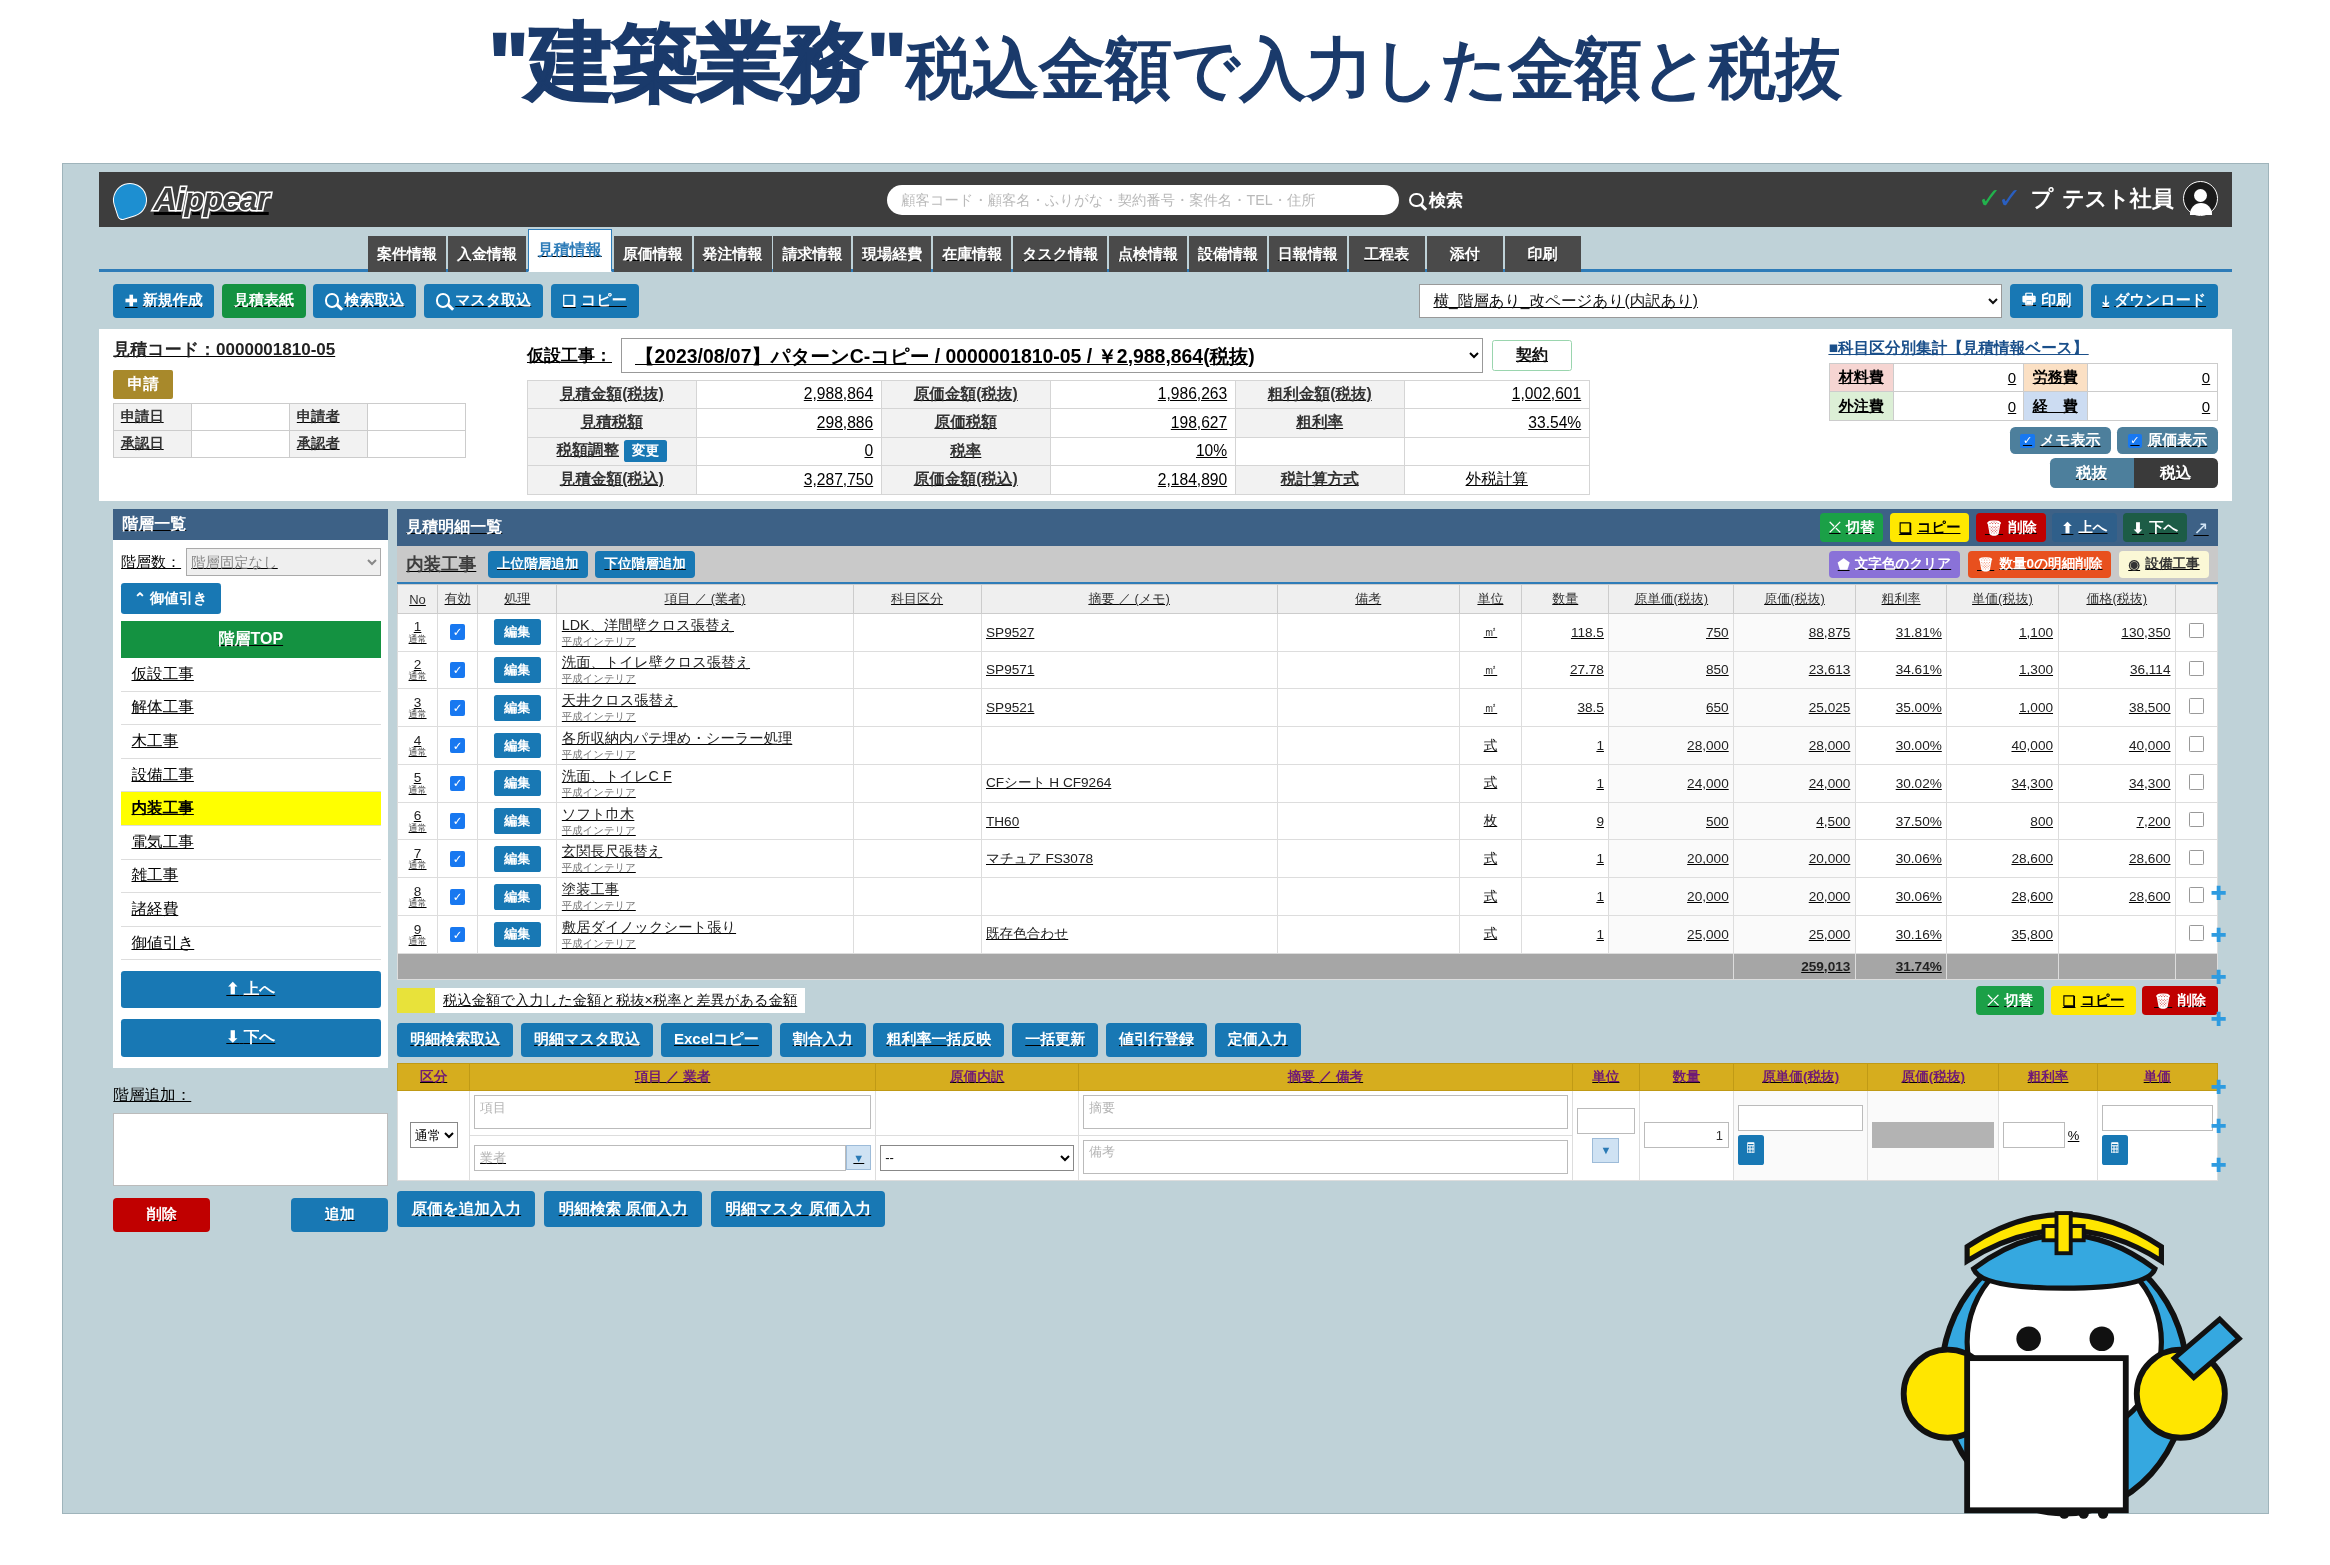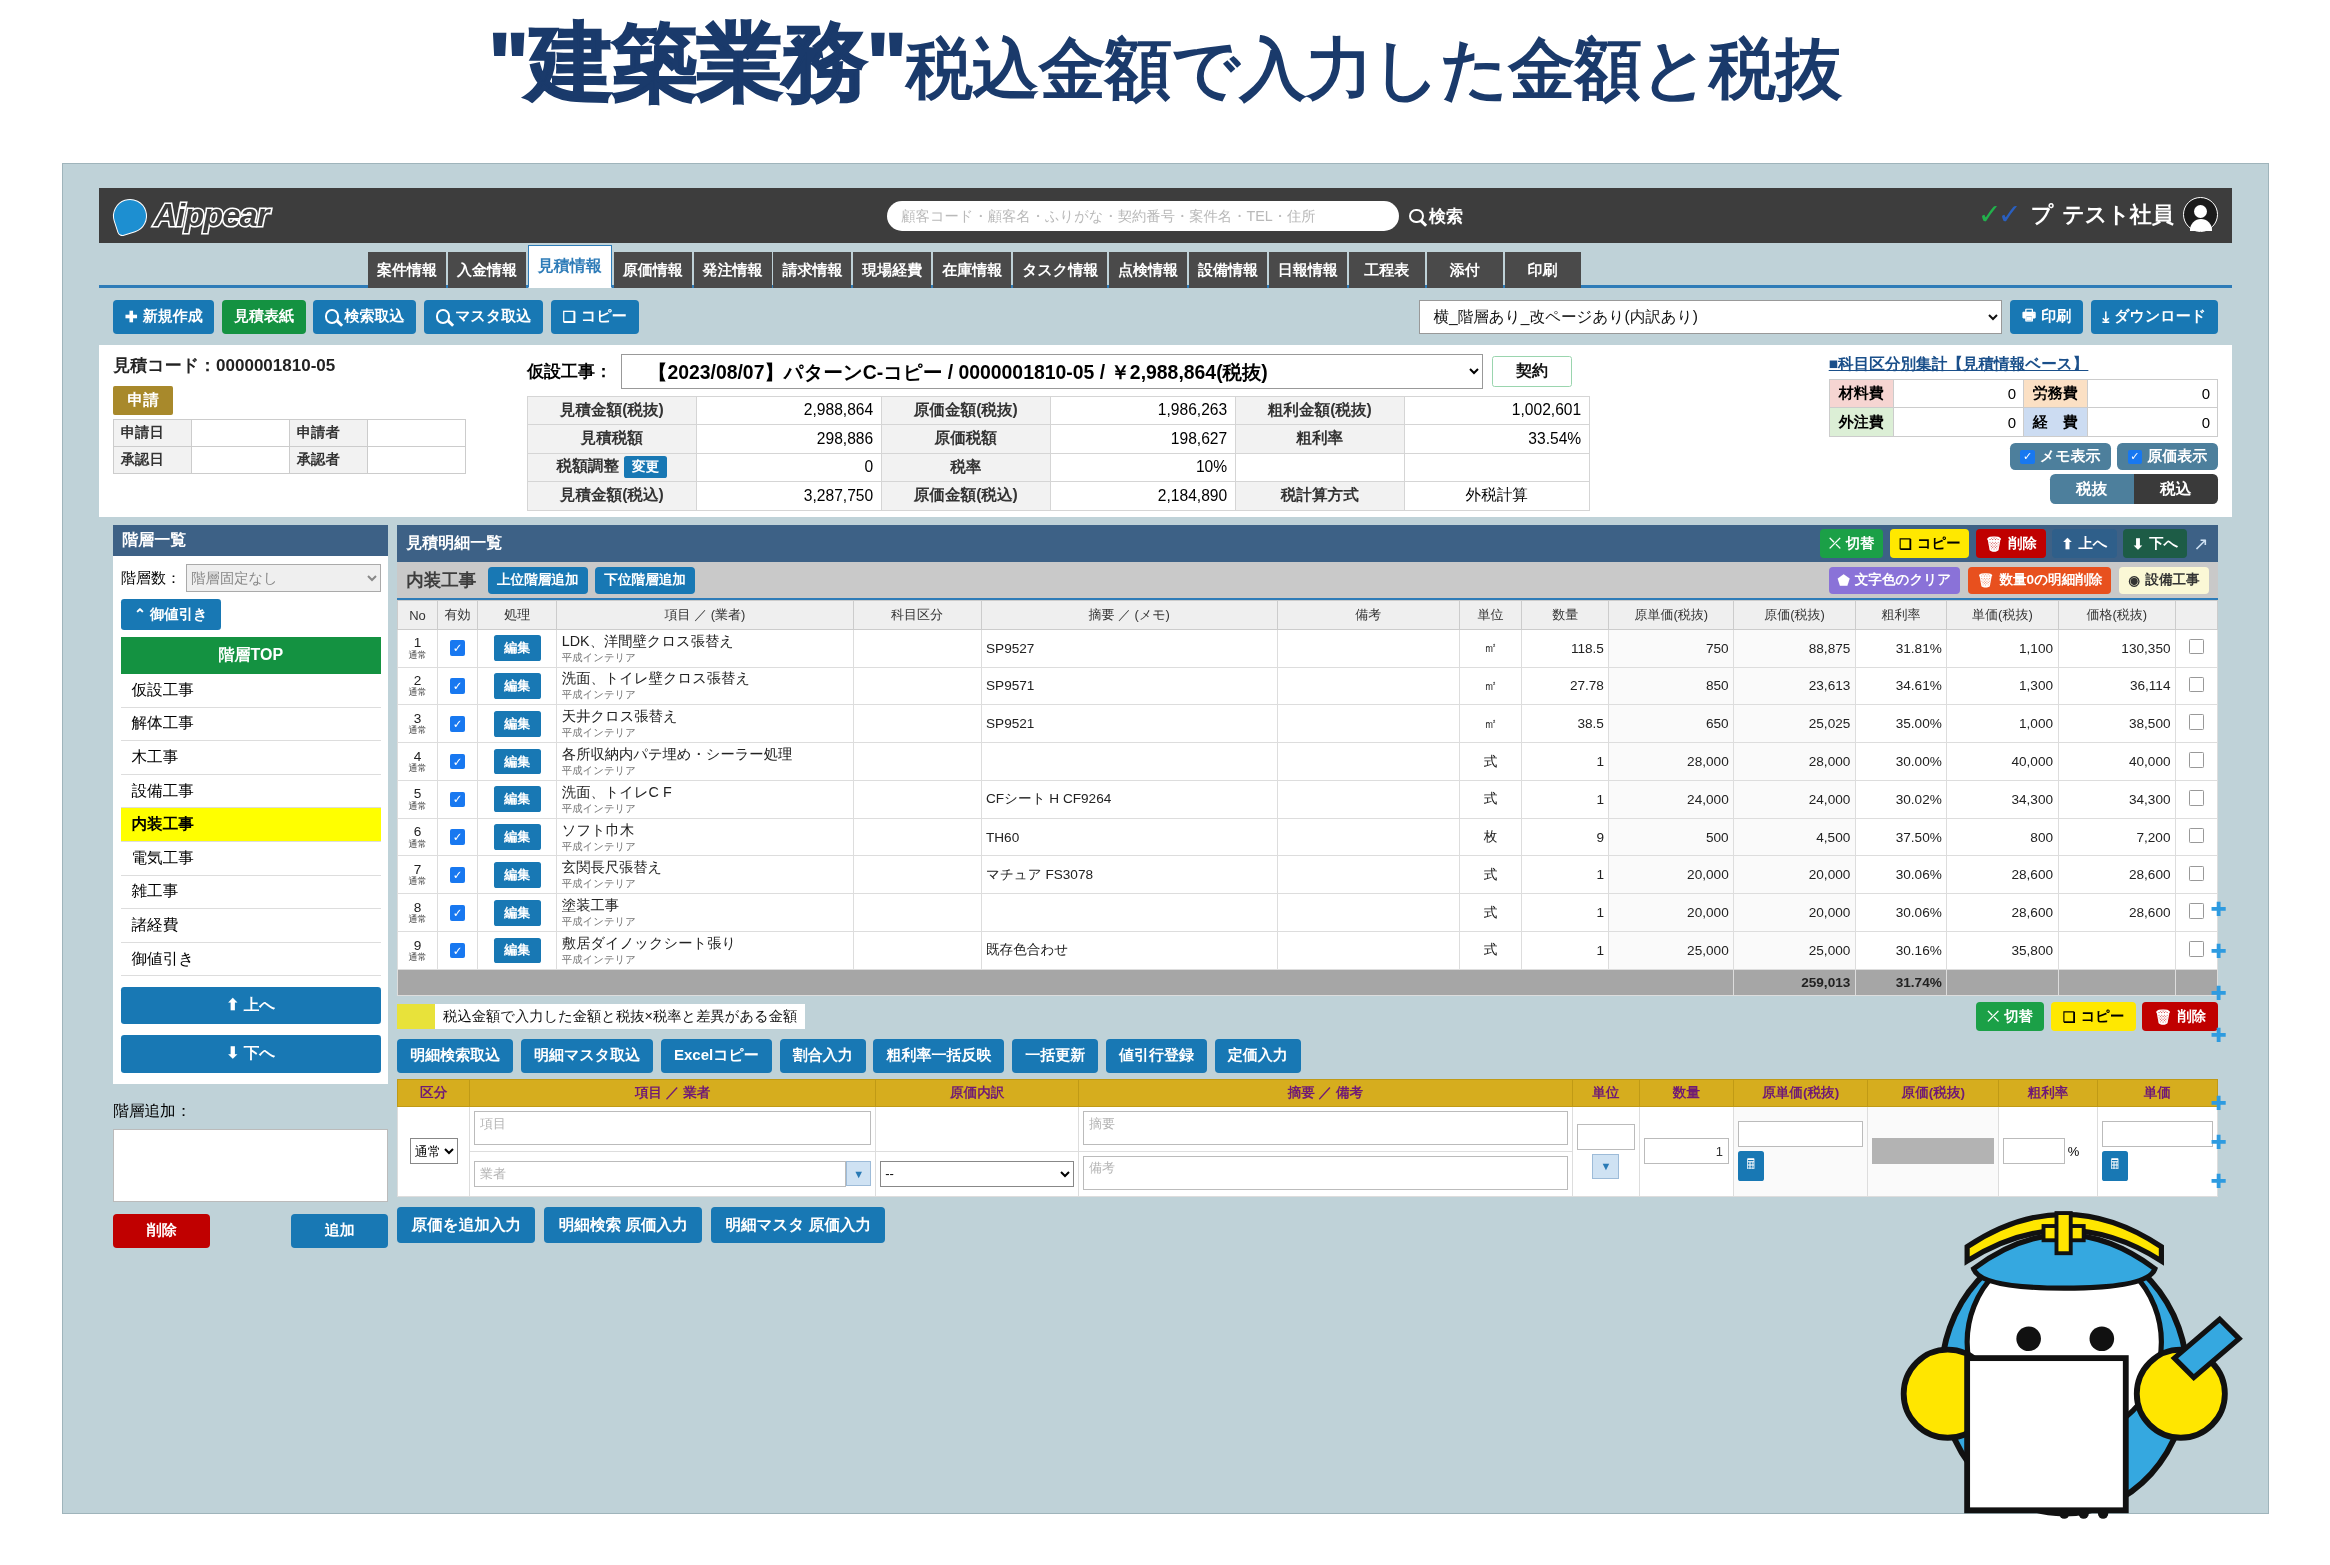--- a/index.html
+++ b/index.html
@@ -21,21 +21,21 @@
     -webkit-text-stroke:1.9px #1a3a6b;
   }
   .headline .rest{
     font-size:67px; font-weight:bold; color:#1a3a6b; letter-spacing:-0.6px;
   }
   
   .app-window{
     position:absolute; left:62px; top:163px; width:2207px; height:1351px;
     background:#bfd2d8; border:0.6px solid #9fb4bb;
   }
-  .app-inner{ position:absolute; left:36px; top:24px; width:2133px; height:1319px; background:#bfd2d8; }
+  .app-inner{ position:absolute; left:36px; top:8px; width:2133px; height:1319px; background:#bfd2d8;text-decoration:underline; }
   
   .topbar{
     height:55px; background:#3d3d3d; display:flex; align-items:center;
     padding:0 14.3px; position:relative;
   }
   .logo-wrap{ display:flex; align-items:center; gap:6.5px; }
   .logo-drop{
     width:34px;height:34px;border-radius:50% 50% 50% 5.2px;background:#1d8fd1;
     border:1.9px solid #fff; transform:rotate(-18deg);
   }
@@ -91,21 +91,21 @@
   .q-code{ font-size:17px; color:#222; font-weight:bold; margin-bottom:9px; }
   .badge-apply{ background:#a8892b;color:#fff;font-size:15.6px;font-weight:bold;padding:3.9px 14.3px;display:inline-block;border-radius:1.9px;}
   .mini-table{ border-collapse:collapse; margin-top:3.9px; width:353px;}
   .mini-table td{ border:0.6px solid #ccc; height:27px; font-size:14.3px; padding:0 6.5px;}
   .mini-table td.lab{ background:#f2f2f2; width:78px; font-weight:bold; color:#333;}
   .col-mid{ flex:1; }
   .name-row{ display:flex; align-items:center; gap:9px; margin-bottom:6.5px;}
   .name-label{ font-size:17px; font-weight:bold; white-space:nowrap;}
   .name-select{
     flex:1; max-width:862px; height:35px; border:0.6px solid #999; background:#fff;
-    font-size:19.4px; font-weight:bold; padding:0 22px; font-family:"Liberation Sans",sans-serif;
+    font-size:19.4px; font-weight:bold; padding:0 9px; font-family:"Liberation Sans",sans-serif;
   }
   .contract-btn{ background:#fff;border:1.3px solid #9ad5ae;color:#111;font-size:16px;font-weight:bold;height:31px;padding:0 23px;border-radius:2.6px;cursor:pointer;}
   .amt-table{ border-collapse:collapse; width:100%; max-width:1063px;}
   .amt-table td{ border:0.6px solid #d5d5d5; height:28.5px; font-size:15.6px; padding:0 7.8px; }
   .amt-table td.k{ background:#f2f2f2; text-align:center; font-weight:bold; color:#333; width:130px;}
   .amt-table td.v{ text-align:right; background:#fff; width:143px; }
   .chg-btn{ background:#1878b4;color:#fff;font-size:13.6px;font-weight:bold;border:none;padding:1.9px 7.8px;border-radius:2.6px;margin-left:5.2px;cursor:pointer;}
   .col-right{ width:389px; }
   .sum-title{ font-size:15.6px;font-weight:bold;color:#1a4f8a;text-decoration:underline;margin-bottom:3.9px;}
   .sum-table{ border-collapse:collapse; width:100%;}

